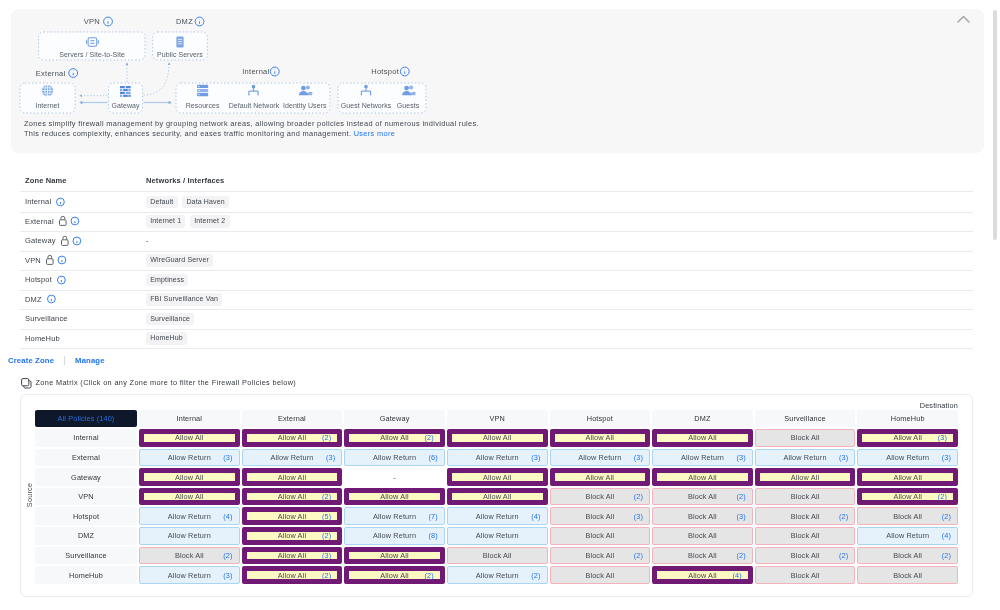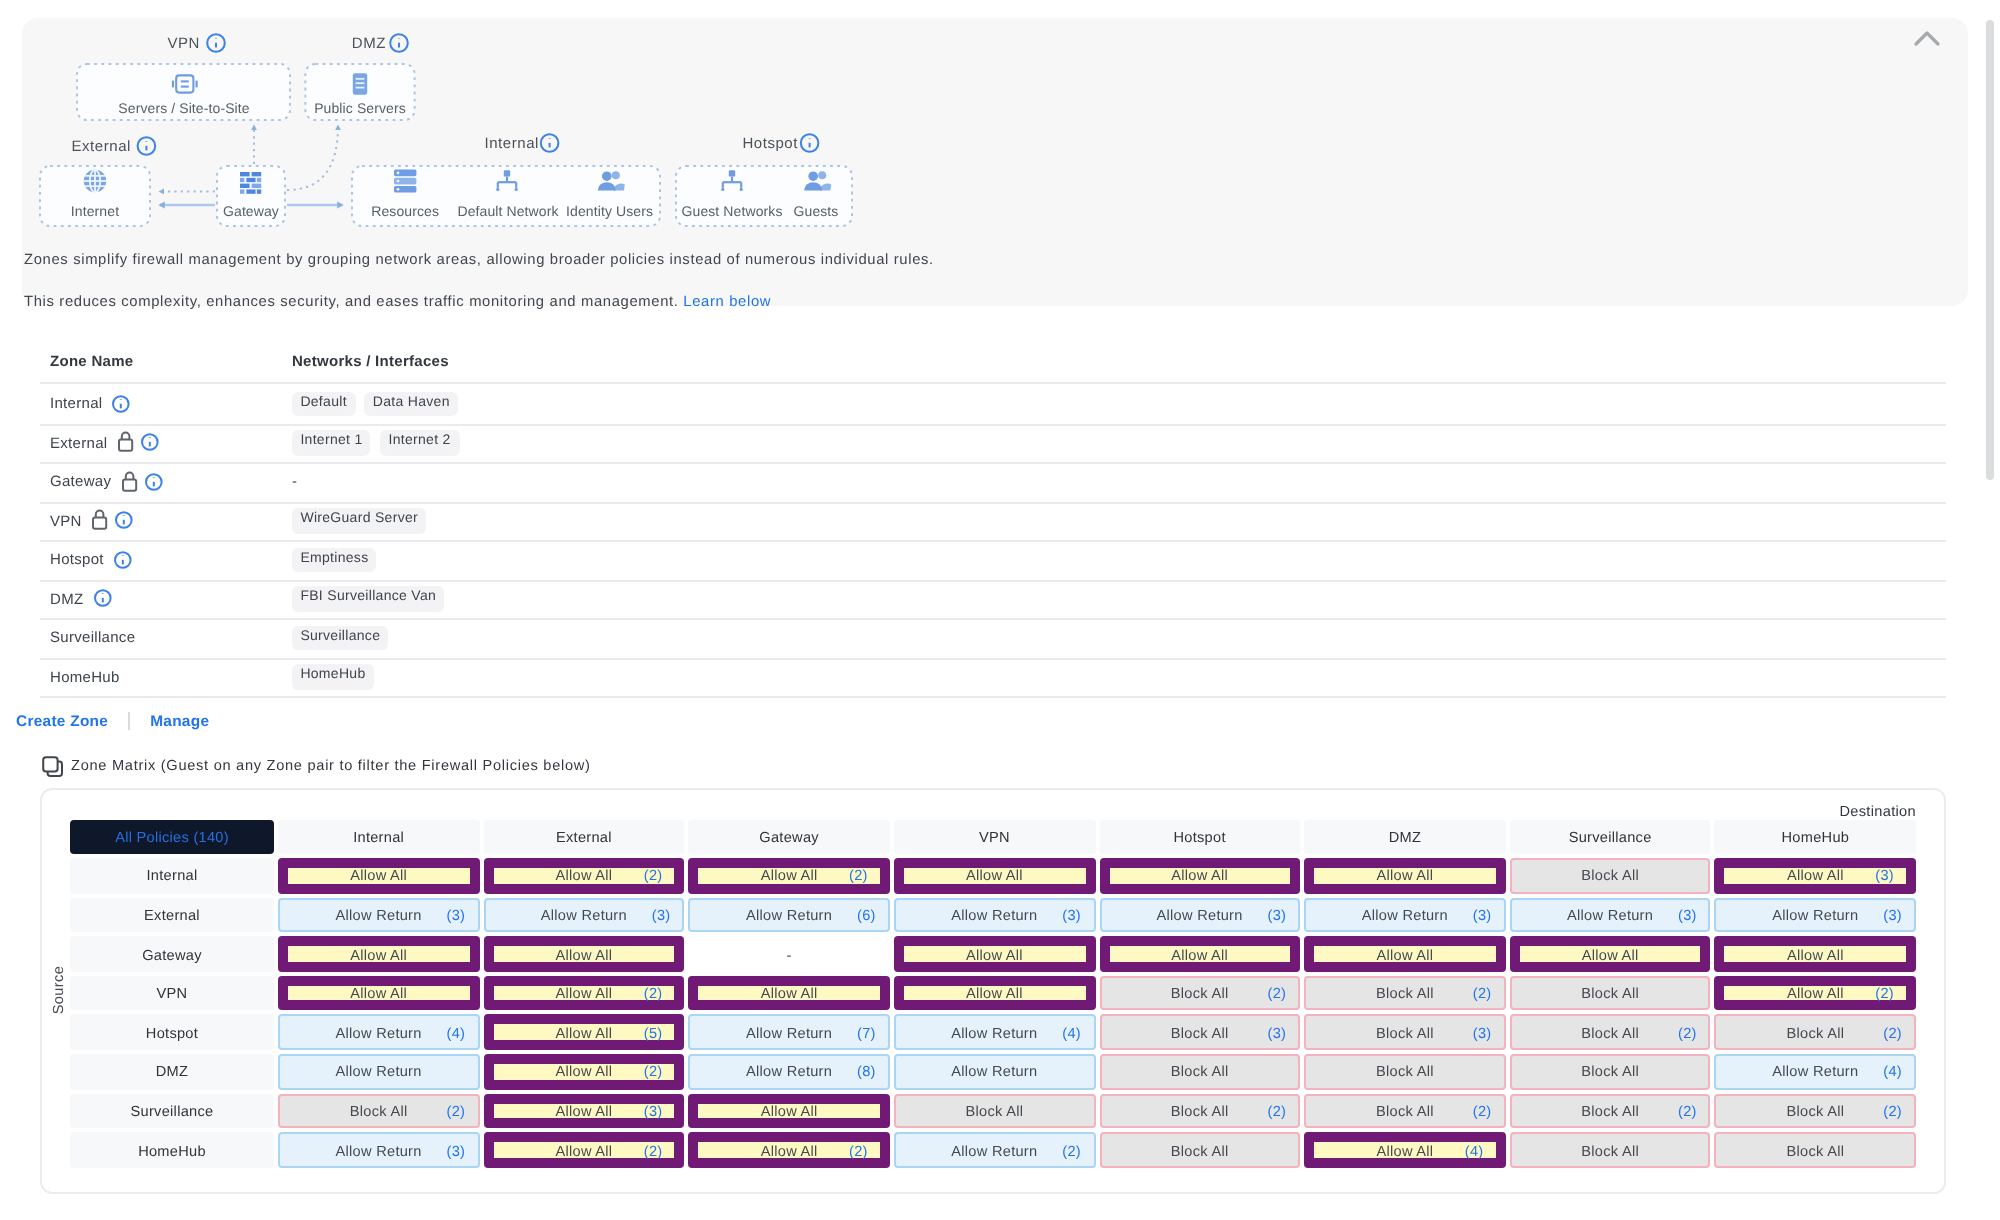--- a/index.html
+++ b/index.html
@@ -2,21 +2,21 @@
 <html><head><meta charset="utf-8">
 <style>
 * { margin:0; padding:0; box-sizing:border-box; }
 html,body { width:1000px; height:610px; background:#fff; font-family:"Liberation Sans",sans-serif; overflow:hidden; position:relative; }
 .abs { position:absolute; }
 
 
 #topcard { position:absolute; left:11px; top:9px; width:973px; height:143.5px; background:#f7f7f8; border-radius:8px; }
 
 
-#desc { position:absolute; left:12px; top:118.6px; font-size:7.4px; color:#41474e; letter-spacing:0.33px; line-height:21px; }
+#desc { position:absolute; left:24px; top:118.6px; font-size:7.4px; color:#41474e; letter-spacing:0.33px; line-height:10px; }
 #desc .lm { color:#1f74ec; }
 
 
 .sep { position:absolute; left:20px; width:953px; height:1px; background:#ebebed; }
 .zrow { position:absolute; left:0; width:1000px; height:19.5px; }
 #zhead { position:absolute; top:175.6px; left:0; width:848px; height:10px; font-size:7.5px; font-weight:700; color:#33383e; letter-spacing:0.14px;}
 #zhead .h1 { position:absolute; left:25px; }
 #zhead .h2 { position:absolute; left:146px; }
 .zname { position:absolute; left:25px; top:0; height:19.5px; display:flex; align-items:center; font-size:7.5px; color:#3e444b; letter-spacing:0.15px; }
 .zicons { margin-left:4px; }
@@ -186,21 +186,21 @@
     </g>
   </g>
   <use href="#treeic" x="253.5" y="90.5"></use>
   <use href="#usersic" x="304.8" y="90.5"></use>
   <use href="#treeic" x="366" y="90.5"></use>
   <use href="#usersic" x="408" y="90.5"></use>
 
   <path d="M 958 22 L 963.5 16.5 L 969 22" stroke="#a7aaad" stroke-width="1.6" fill="none" stroke-linecap="round" stroke-linejoin="round"></path>
 </svg>
 
-<div id="desc">Zones simplify firewall management by grouping network areas, allowing broader policies instead of numerous individual rules.<br>This reduces complexity, enhances security, and eases traffic monitoring and management. <span class="lm">Learn below</span></div>
+<div id="desc">Zones simplify firewall management by grouping network areas, allowing broader policies instead of numerous individual rules.<br>This reduces complexity, enhances security, and eases traffic monitoring and management. <span class="lm">Users more</span></div>
 
 <div id="zhead">
     <span class="h1">Zone Name</span>
     <span class="h2">Networks / Interfaces</span>
   </div>
 <div class="sep" style="top:191.3px"></div>
 <div class="sep" style="top:211.5px"></div>
 <div class="sep" style="top:231.0px"></div>
 <div class="sep" style="top:250.5px"></div>
 <div class="sep" style="top:270.0px"></div>
@@ -306,21 +306,21 @@
       <span class="tag">HomeHub</span>
     </div>
   </div>
 
 <div id="links">Create Zone<span class="dv"></span>Manage</div>
 
 <svg class="abs" style="left:20.5px;top:377.5px" width="11" height="11" viewBox="0 0 11 11">
   <rect x="2.8" y="2.8" width="7.2" height="7.2" rx="1.4" fill="none" stroke="#41464c" stroke-width="1"></rect>
   <rect x="0.6" y="0.6" width="7.2" height="7.2" rx="1.4" fill="#fff" stroke="#41464c" stroke-width="1"></rect>
 </svg>
-<div id="zmlabel">Zone Matrix (Guest on any Zone pair to filter the Firewall Policies below)</div>
+<div id="zmlabel">Zone Matrix (Click on any Zone more to filter the Firewall Policies below)</div>
 
 <div id="mcard"></div>
 <div id="dest">Destination</div>
 <div id="mgrid">
 <div class="mc allp">All Policies (140)</div>
 <div class="mc mh">Internal</div>
 <div class="mc mh">External</div>
 <div class="mc mh">Gateway</div>
 <div class="mc mh">VPN</div>
 <div class="mc mh">Hotspot</div>

